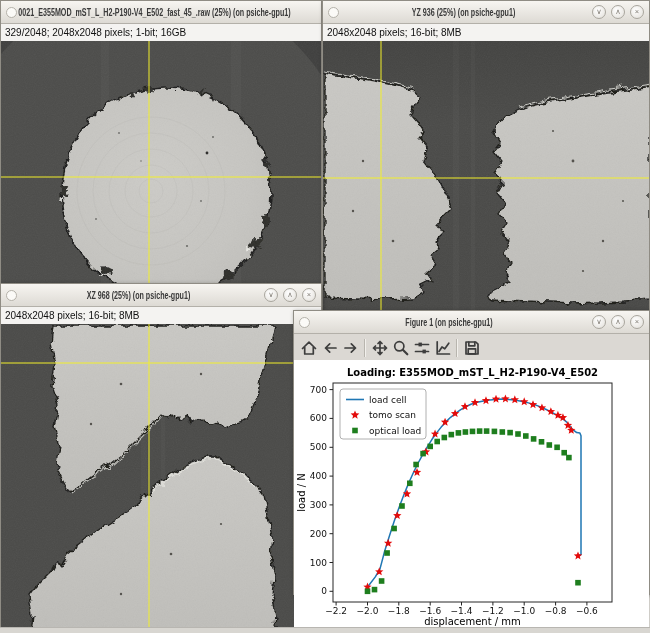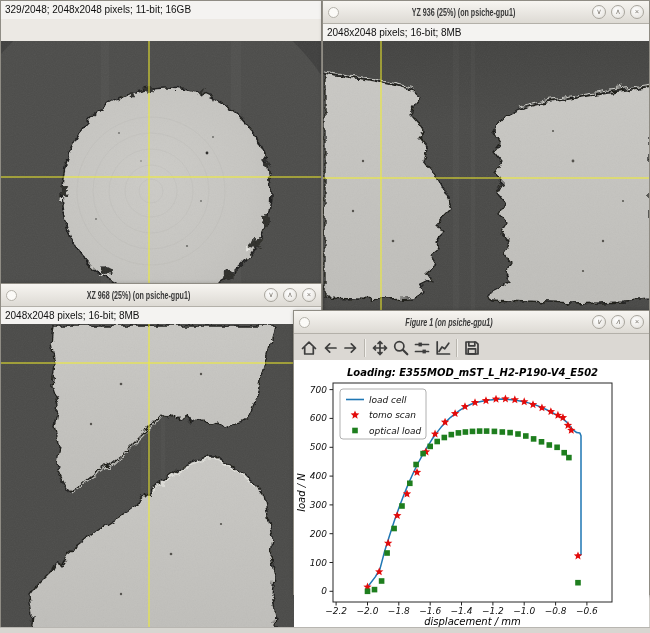--- a/index.html
+++ b/index.html
@@ -53,21 +53,26 @@
     </linearGradient>
     <linearGradient id="bgGrad" x1="0" y1="0" x2="0" y2="1">
       <stop offset="0%" stop-color="#434341"></stop>
       <stop offset="30%" stop-color="#4a4a48"></stop>
       <stop offset="100%" stop-color="#484846"></stop>
     </linearGradient>
   </defs>
 </svg>
 
 <div class="window" id="win-xy" style="left:0;top:0;width:322px;height:296px;z-index:1;">
-  <div class="statusbar">329/2048; 2048x2048 pixels; 11-bit; 16GB</div>
+  <div class="titlebar">
+    <span class="winicon"></span>
+    <span class="wtitle left">0021_E355MOD_mST_L_H2-P190-V4_E502_fast_45_.raw (25%) (on psiche-gpu1)</span>
+
+  </div>
+  <div class="statusbar">329/2048; 2048x2048 pixels; 1-bit; 16GB</div>
   <div class="imgwrap" style="top:40px;">
     <svg viewBox="0 0 320 254" width="320" height="254" preserveAspectRatio="none">
       <rect width="320" height="254" fill="#3f3f3e"></rect>
       <circle cx="152" cy="146" r="202" fill="#4c4c4a"></circle>
       <g opacity="0.02" fill="#ffffff">
         <rect x="100" y="0" width="8" height="254"></rect>
           <rect x="230" y="0" width="10" height="254"></rect>
       </g>
       <g filter="url(#roughA)">
         <circle cx="164" cy="150" r="105" fill="url(#discGrad)" stroke="#1d1d1b" stroke-width="1.6"></circle>
@@ -192,21 +197,21 @@
         <circle cx="120" cy="270" r="1.2"></circle>
           <circle cx="220" cy="200" r="1.1"></circle>
       </g>
       <rect width="320" height="309" filter="url(#grainF)" opacity="0.07"></rect>
       <line x1="148" y1="0" x2="148" y2="309" stroke="#f2ef2a" stroke-width="1"></line>
       <line x1="0" y1="39" x2="320" y2="39" stroke="#f2ef2a" stroke-width="1"></line>
     </svg>
   </div>
 </div>
 
-<div class="window" id="win-fig" style="left:293px;top:310px;width:357px;height:285px;z-index:4;font-style:italic;">
+<div class="window" id="win-fig" style="left:293px;top:310px;width:357px;height:285px;z-index:4;">
   <div class="titlebar">
     <span class="winicon"></span>
     <span class="wtitle center">Figure 1 (on psiche-gpu1)</span>
     <span class="winbtns">
         <span class="wbtn"><span>∨</span></span>
         <span class="wbtn"><span>∧</span></span>
         <span class="wbtn"><span>×</span></span>
       </span>
   </div>
   <div class="fig-toolbar" id="fig-toolbar">

